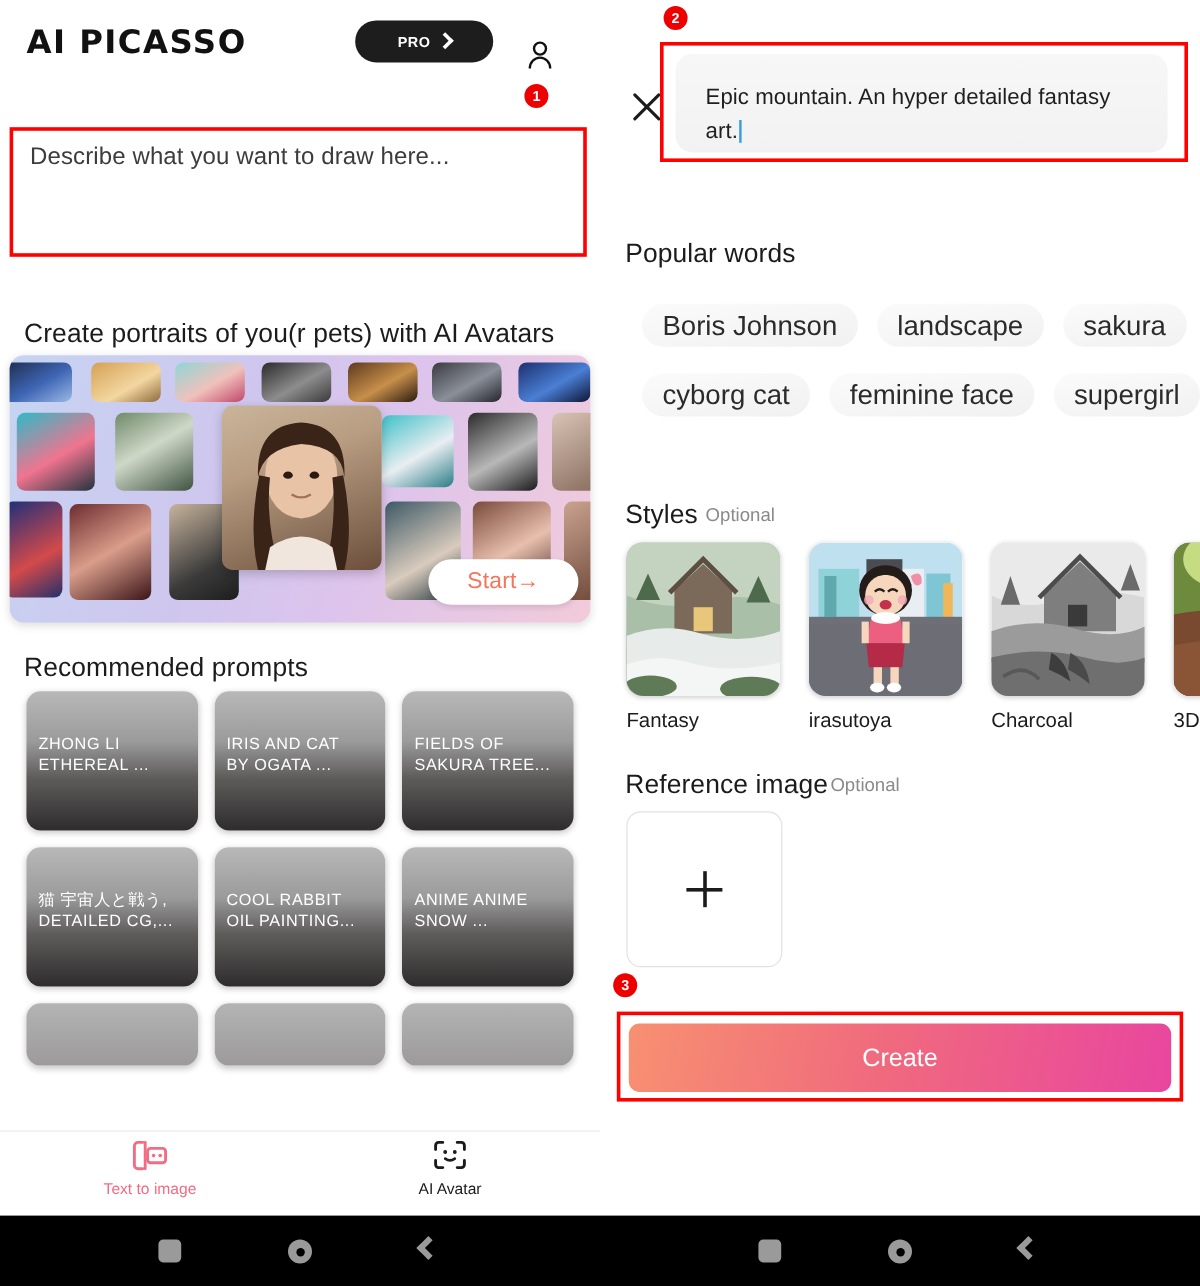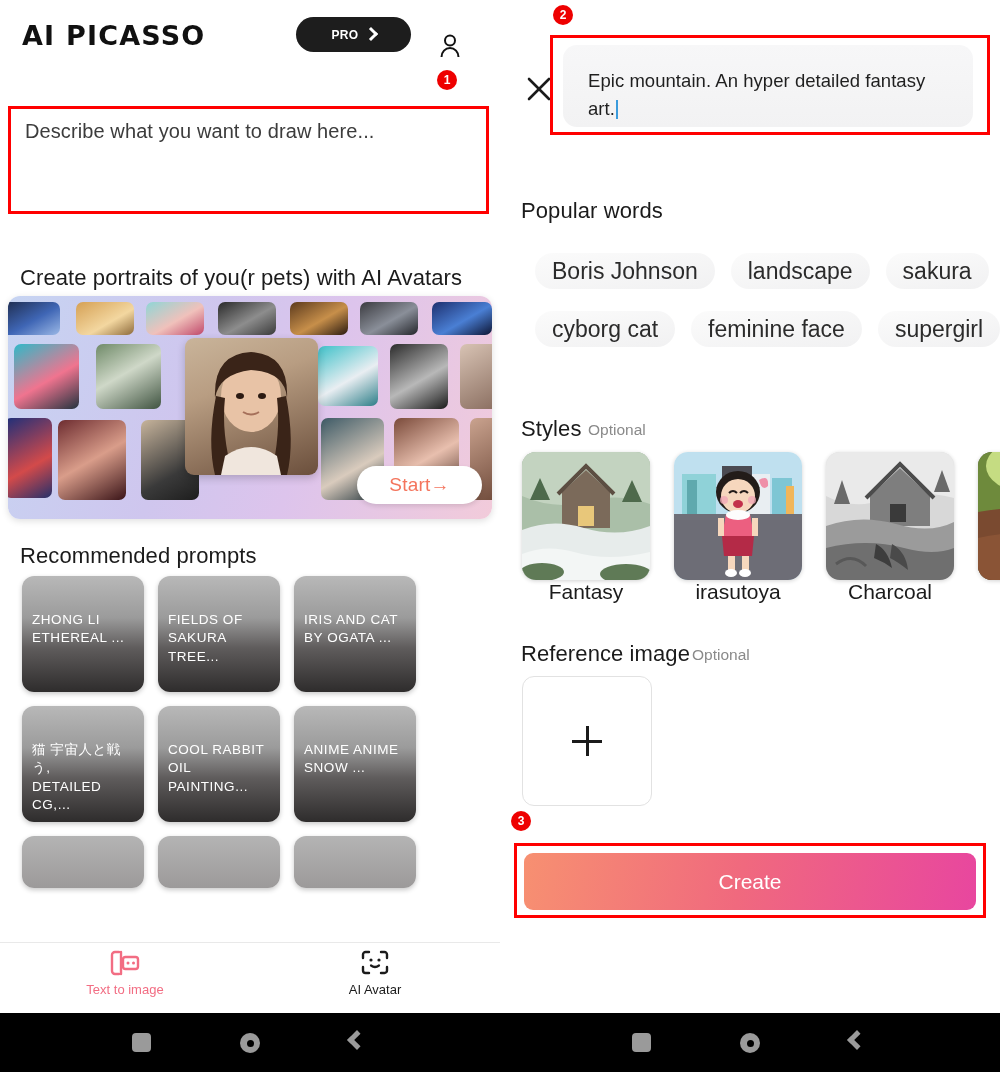--- a/index.html
+++ b/index.html
@@ -72,21 +72,21 @@
     width: 125px; height: 38px; border-radius: 19px; background: #fff;
     display: flex; align-items: center; justify-content: center;
     color: #f4745c; font-size: 19px; letter-spacing: .2px; cursor: pointer;
     box-shadow: 0 2px 5px rgba(0,0,0,.12);
   }
 
   
   .rec-grid { position: absolute; left: 22px; top: 576px; width: 456px; }
   .rec-row { display: flex; gap: 14px; margin-bottom: 14px; }
   .rec-card {
-    position: relative; width: 122px; height: 116px; border-radius: 12px;
+    position: relative; width: 143px; height: 116px; border-radius: 12px;
     background: linear-gradient(180deg,#b8b8b8 0%,#9b9b9b 36%,#5f5c5c 62%,#2e2c2c 100%);
     box-shadow: 0 2px 5px rgba(0,0,0,.22);
     overflow: hidden; cursor: pointer;
   }
   .rec-card .cap {
     position: absolute; left: 10px; right: 6px; top: 35px;
     color: #fff; font-size: 13.5px; line-height: 1.37; letter-spacing: .55px;
   }
   .rec-card.stub { height: 52px; background: linear-gradient(180deg,#b4b4b4 0%,#9c9a9a 100%); }
 
@@ -119,21 +119,21 @@
   .chip {
     height: 36px; padding: 0 17px; border-radius: 18px;
     background: linear-gradient(170deg,#fbfbfb 0%,#f1f1f2 100%);
     display: flex; align-items: center;
     font-size: 23px; color: #2b2b2b; cursor: pointer; flex: 0 0 auto;
   }
 
   .style-row { position: absolute; left: 522px; top: 452px; display: flex; gap: 24px; }
   .style-item { width: 128px; flex: 0 0 auto; cursor: pointer; }
   .style-thumb { width: 128px; height: 128px; border-radius: 14px; overflow: hidden; box-shadow: 0 1px 4px rgba(0,0,0,.18); position: relative; }
-  .style-name { text-align: center; font-size: 21px; color: #1b1b1b; }
+  .style-name { font-size: 17px; color: #1b1b1b; margin-top: 11px; }
 
   .ref-add {
     position: absolute; left: 522px; top: 676px; width: 130px; height: 130px;
     border: 1.5px solid #e2e2e2; border-radius: 12px; background: #fff;
     display: flex; align-items: center; justify-content: center; cursor: pointer;
   }
   .plus { position: relative; width: 30px; height: 30px; }
   .plus::before, .plus::after { content:""; position:absolute; background:#1b1b1b; }
   .plus::before { left: 14px; top: 0; width: 3px; height: 30px; }
   .plus::after { left: 0; top: 14px; width: 30px; height: 3px; }
@@ -231,26 +231,26 @@
 
     <div class="sec-title" style="left:20px; top:543px;">Recommended prompts</div>
 
     <div class="rec-grid">
       <div class="rec-row">
         <div class="rec-card">
             <div class="cap" style="white-space:pre-line">ZHONG LI
 ETHEREAL ...</div>
           </div>
         <div class="rec-card">
+            <div class="cap" style="white-space:pre-line">IRIS AND CAT
+BY OGATA ...</div>
+          </div>
+        <div class="rec-card">
             <div class="cap" style="white-space:pre-line">FIELDS OF
 SAKURA TREE...</div>
-          </div>
-        <div class="rec-card">
-            <div class="cap" style="white-space:pre-line">IRIS AND CAT
-BY OGATA ...</div>
           </div>
       </div>
       <div class="rec-row">
         <div class="rec-card">
             <div class="cap" style="white-space:pre-line">猫 宇宙人と戦う,
 DETAILED CG,...</div>
           </div>
         <div class="rec-card">
             <div class="cap" style="white-space:pre-line">COOL RABBIT
 OIL PAINTING...</div>

